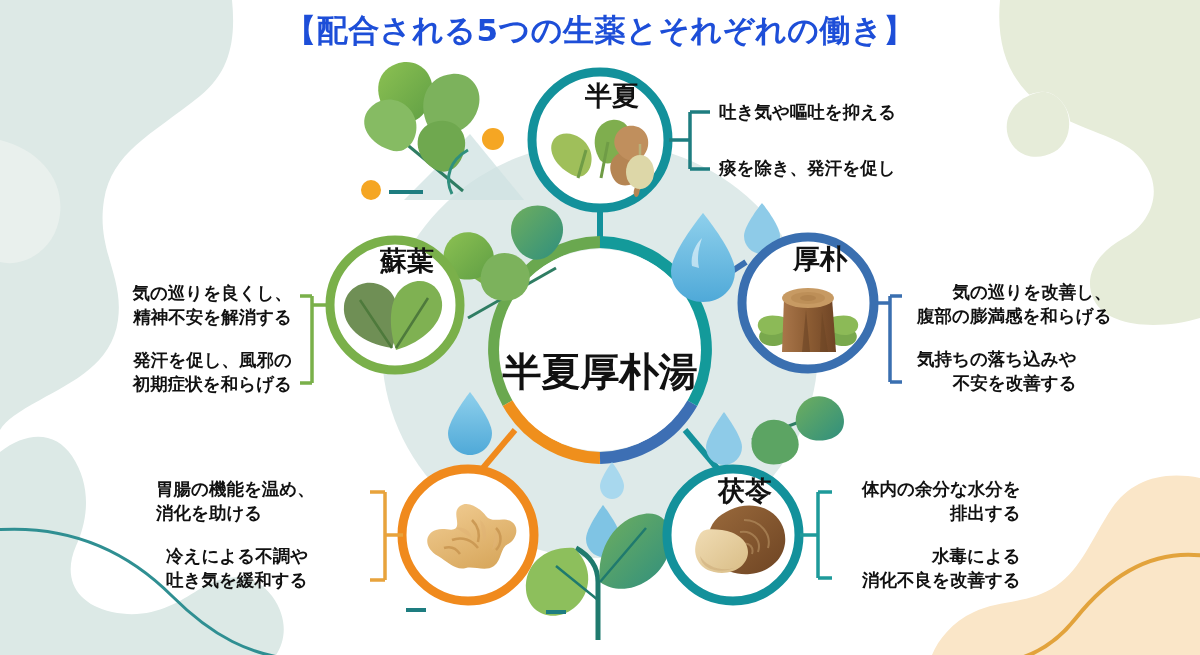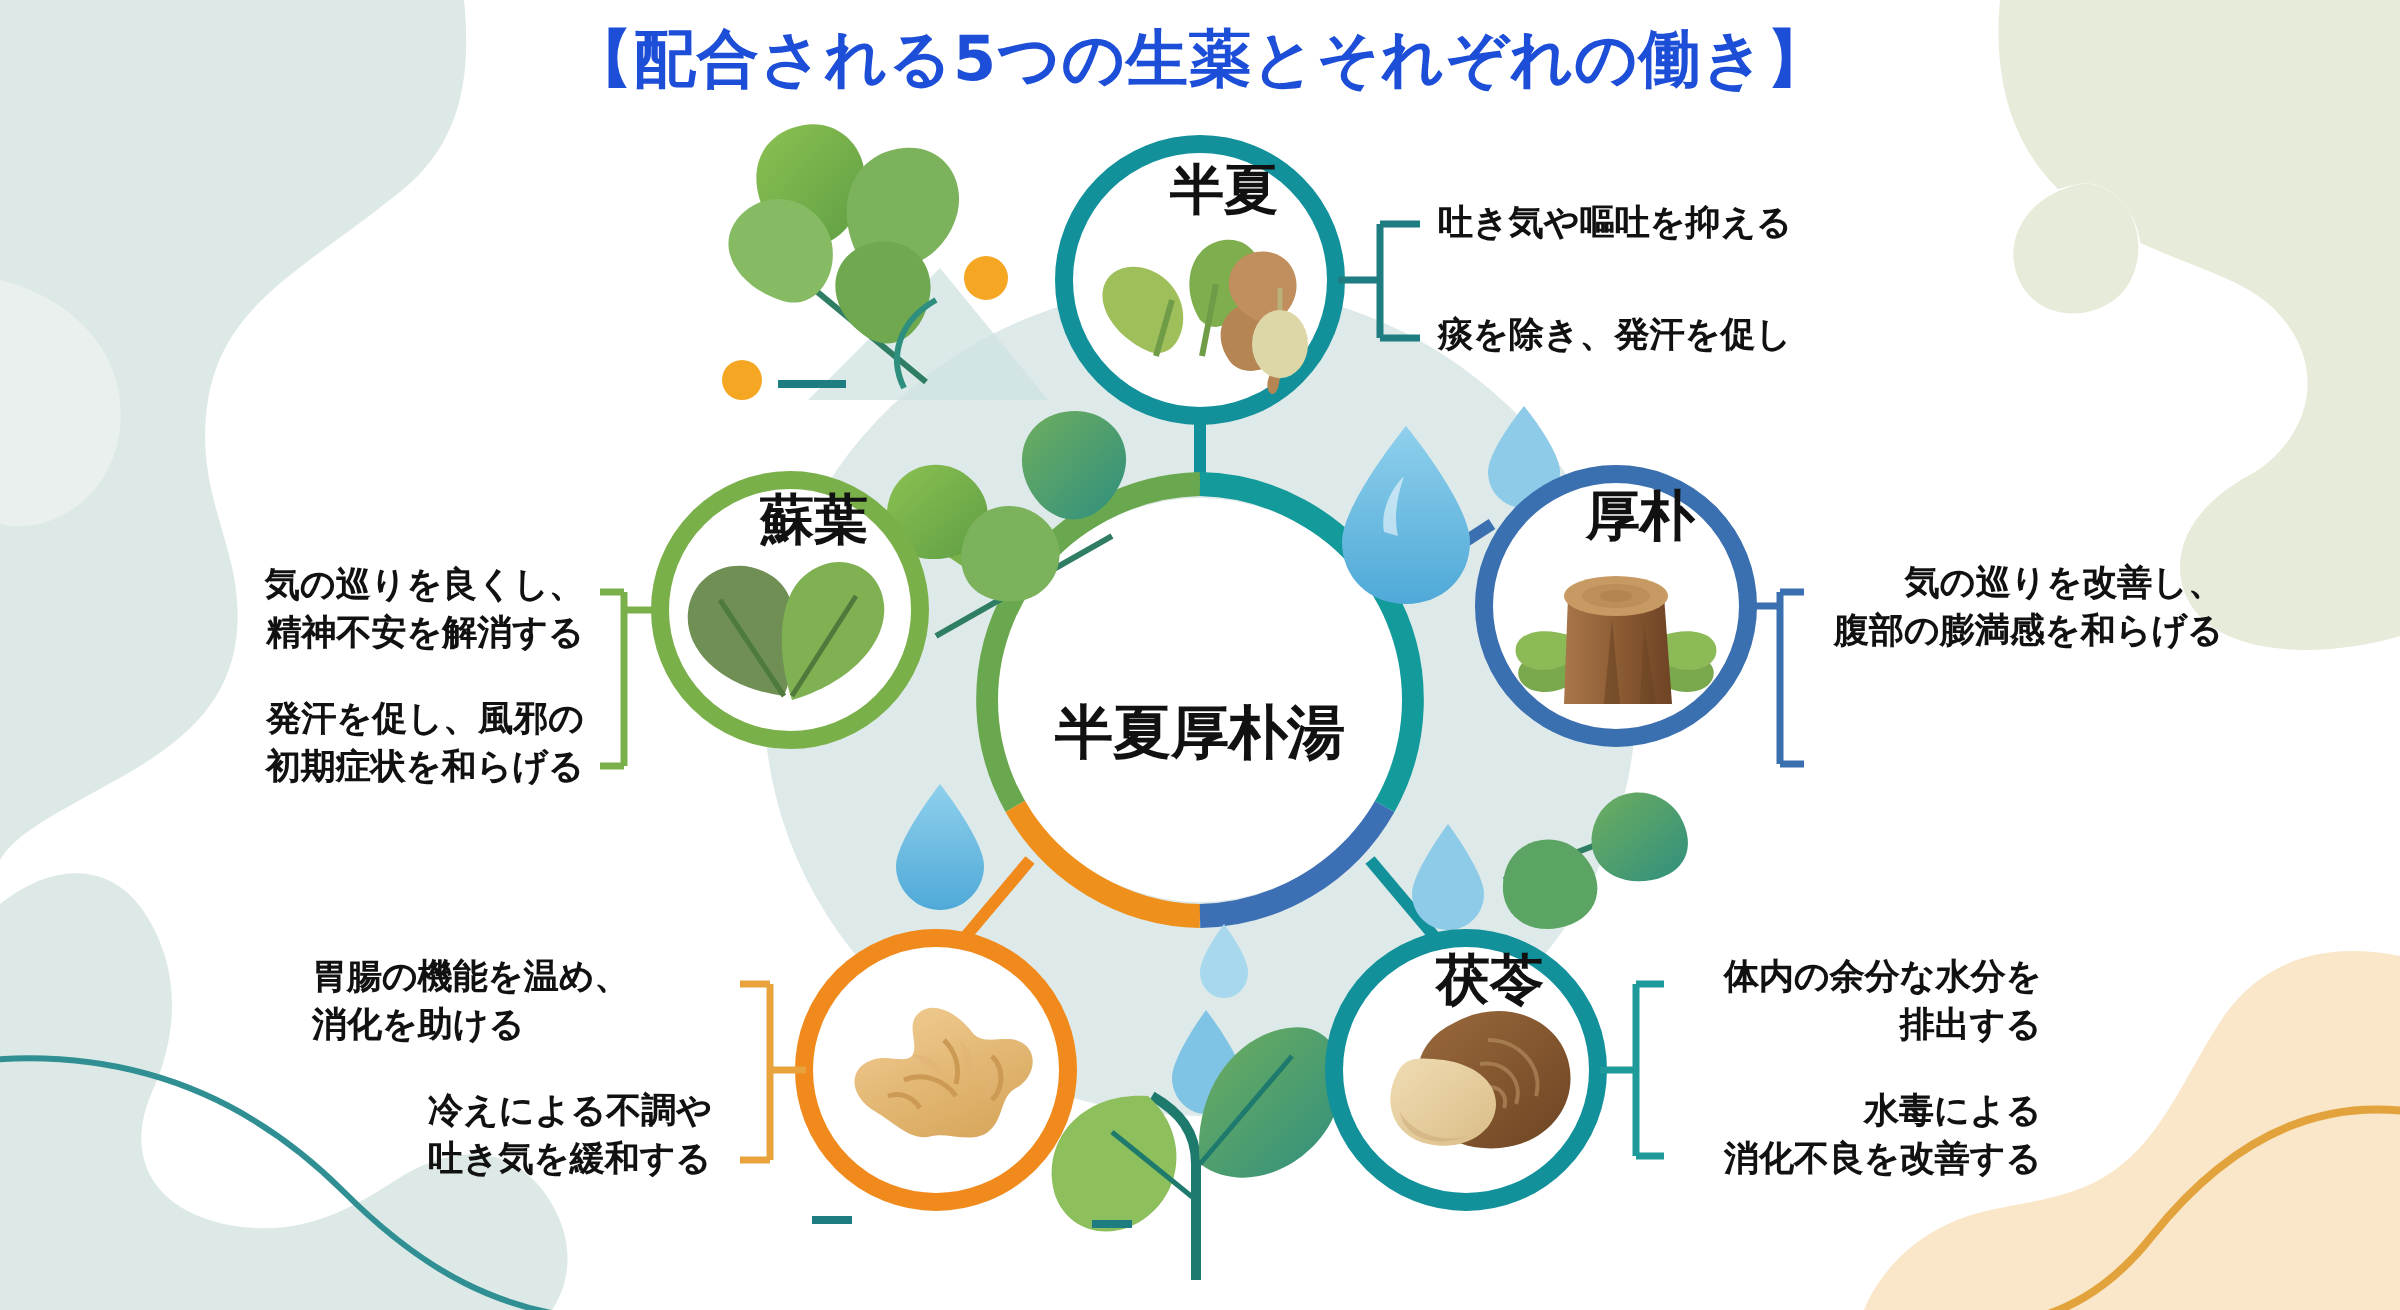--- a/index.html
+++ b/index.html
@@ -25,21 +25,21 @@
   .node{position:absolute;z-index:5;text-align:center;}
   .node .node-label{
     position:absolute;left:12px;width:100%;
     font-size:27px;font-weight:bold;color:#111111;
     font-family:"DejaVu Sans","Liberation Sans",sans-serif;
     line-height:1;
   }
   .center-label{
     position:absolute;z-index:5;
     width:230px;text-align:center;
-    font-size:29px;font-weight:bold;color:#111111;
+    font-size:39px;font-weight:bold;color:#111111;
     font-family:"DejaVu Sans","Liberation Sans",sans-serif;
     line-height:1;
   }
 
   .eff{
     position:absolute;z-index:6;
     font-size:17.5px;font-weight:bold;color:#111111;
     line-height:1.38;white-space:pre-line;
     font-family:"DejaVu Sans","Liberation Sans",sans-serif;
   }
@@ -280,24 +280,26 @@
   <div class="eff right" style="left:719px;top:100px;">吐き気や嘔吐を抑える</div>
   <div class="eff right" style="left:719px;top:156px;">痰を除き、発汗を促し</div>
 
   <div class="eff left" style="left:96px;top:281px;width:196px;text-align:right;">気の巡りを良くし、
 精神不安を解消する</div>
   <div class="eff left" style="left:96px;top:348px;width:196px;text-align:right;">発汗を促し、風邪の
 初期症状を和らげる</div>
 
   <div class="eff right" style="left:917px;top:280px;">気の巡りを改善し、
 腹部の膨満感を和らげる</div>
+  <div class="eff right" style="left:917px;top:347px;">気持ちの落ち込みや
+不安を改善する</div>
 
   <div class="eff left" style="left:156px;top:477px;width:206px;text-align:left;">胃腸の機能を温め、
 消化を助ける</div>
-  <div class="eff left" style="left:166px;top:544px;width:196px;text-align:left;margin-left:48px;">冷えによる不調や
+  <div class="eff left" style="left:166px;top:544px;width:196px;text-align:left;">冷えによる不調や
 吐き気を緩和する</div>
 
   <div class="eff right" style="left:862px;top:477px;">体内の余分な水分を
 排出する</div>
   <div class="eff right" style="left:862px;top:544px;">水毒による
 消化不良を改善する</div>
 
 </div>
 
 </body></html>

